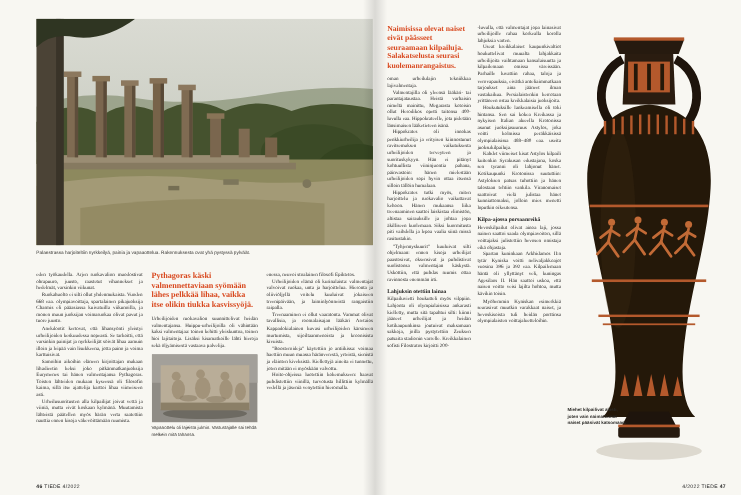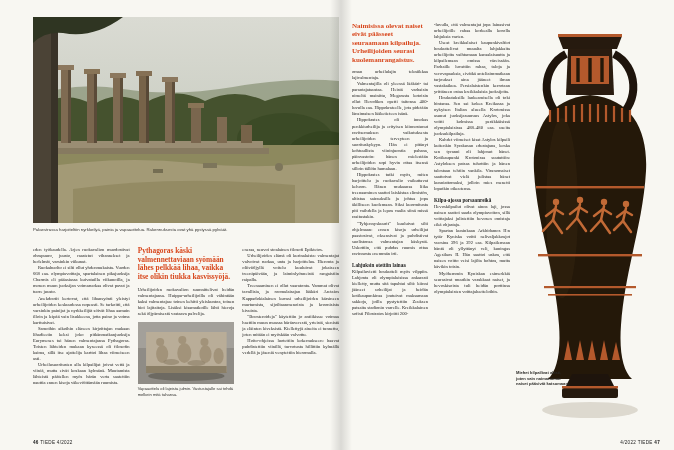--- a/index.html
+++ b/index.html
@@ -172,21 +172,21 @@
       <span>TIEDE</span>
       <span>4/2022</span>
     </div>
   </div>
 
   <div class="gutter"></div>
 
   <div>
 
     <div class="right-col-1">
-      <div class="intro">Naimisissa olevat naiset eivät päässeet seuraamaan kilpailuja. Urheilijoiden seurasi kuolemanrangaistus.</div>
+      <div class="intro">Naimisissa olevat naiset eivät päässeet seuraamaan kilpailuja. Salakatselusta seurasi kuolemanrangaistus.</div>
       <p class="body">oman urheilulajin tekniikkaa lajivalmentaja.</p>
       <p class="body">Valmentajilla oli yleensä lääkäri- tai parantajataustaa. Heistä varhaisin nimeltä mainittu, Megarasta kotoisin ollut Herodikos opetti taitonsa 400-luvulla eaa. Hippokrateelle, jota pidetään länsimaisen lääketieteen isänä.</p>
       <p class="body">Hippokrates oli innokas penkkiurheilija ja erityisen kiinnostunut ravitsemuksen vaikutuksesta urheilijoiden terveyteen ja suorituskykyyn. Hän ei pitänyt kohtuullista viininjuontia pahana, päinvastoin: hänen mielestään urheilijoiden sopi hyvin ottaa itsensä silloin tällöin humalaan.</p>
       <p class="body">Hippokrates tutki myös, miten harjoittelu ja ruokavalio vaikuttavat kehoon. Hänen mukaansa liika treenaaminen saattoi laiskistaa elimistön, altistaa sairauksille ja johtaa jopa äkilliseen kuolemaan. Siksi kuormitusta piti vaihdella ja lepoa vaalia siinä missä rasitustakin.</p>
       <p class="body">"Tyhjennyskuurit" kuuluivat silti ohjelmaan: ennen kisoja urheilijat paastosivat, oksensivat ja puhdistivat suolistonsa valmentajan käskystä. Uskottiin, että puhdas ruumis ottaa ravinnosta enemmän irti.</p>
       <h3 class="subhead">Lahjuksin otettiin lainaa</h3>
       <p class="body">Kilpailuvietti houkutteli myös vilppiin. Lahjonta oli olympialaisissa ankarasti kielletty, mutta sitä tapahtui silti: kiinni jääneet urheilijat ja heidän kotikaupunkinsa joutuivat maksamaan sakkoja, joilla pystytettiin Zeuksen patsaita stadionin varrelle. Kreikkalainen sofisti Filostratos kirjoitti 200-</p>
     </div>
 
     <div class="right-col-2">

